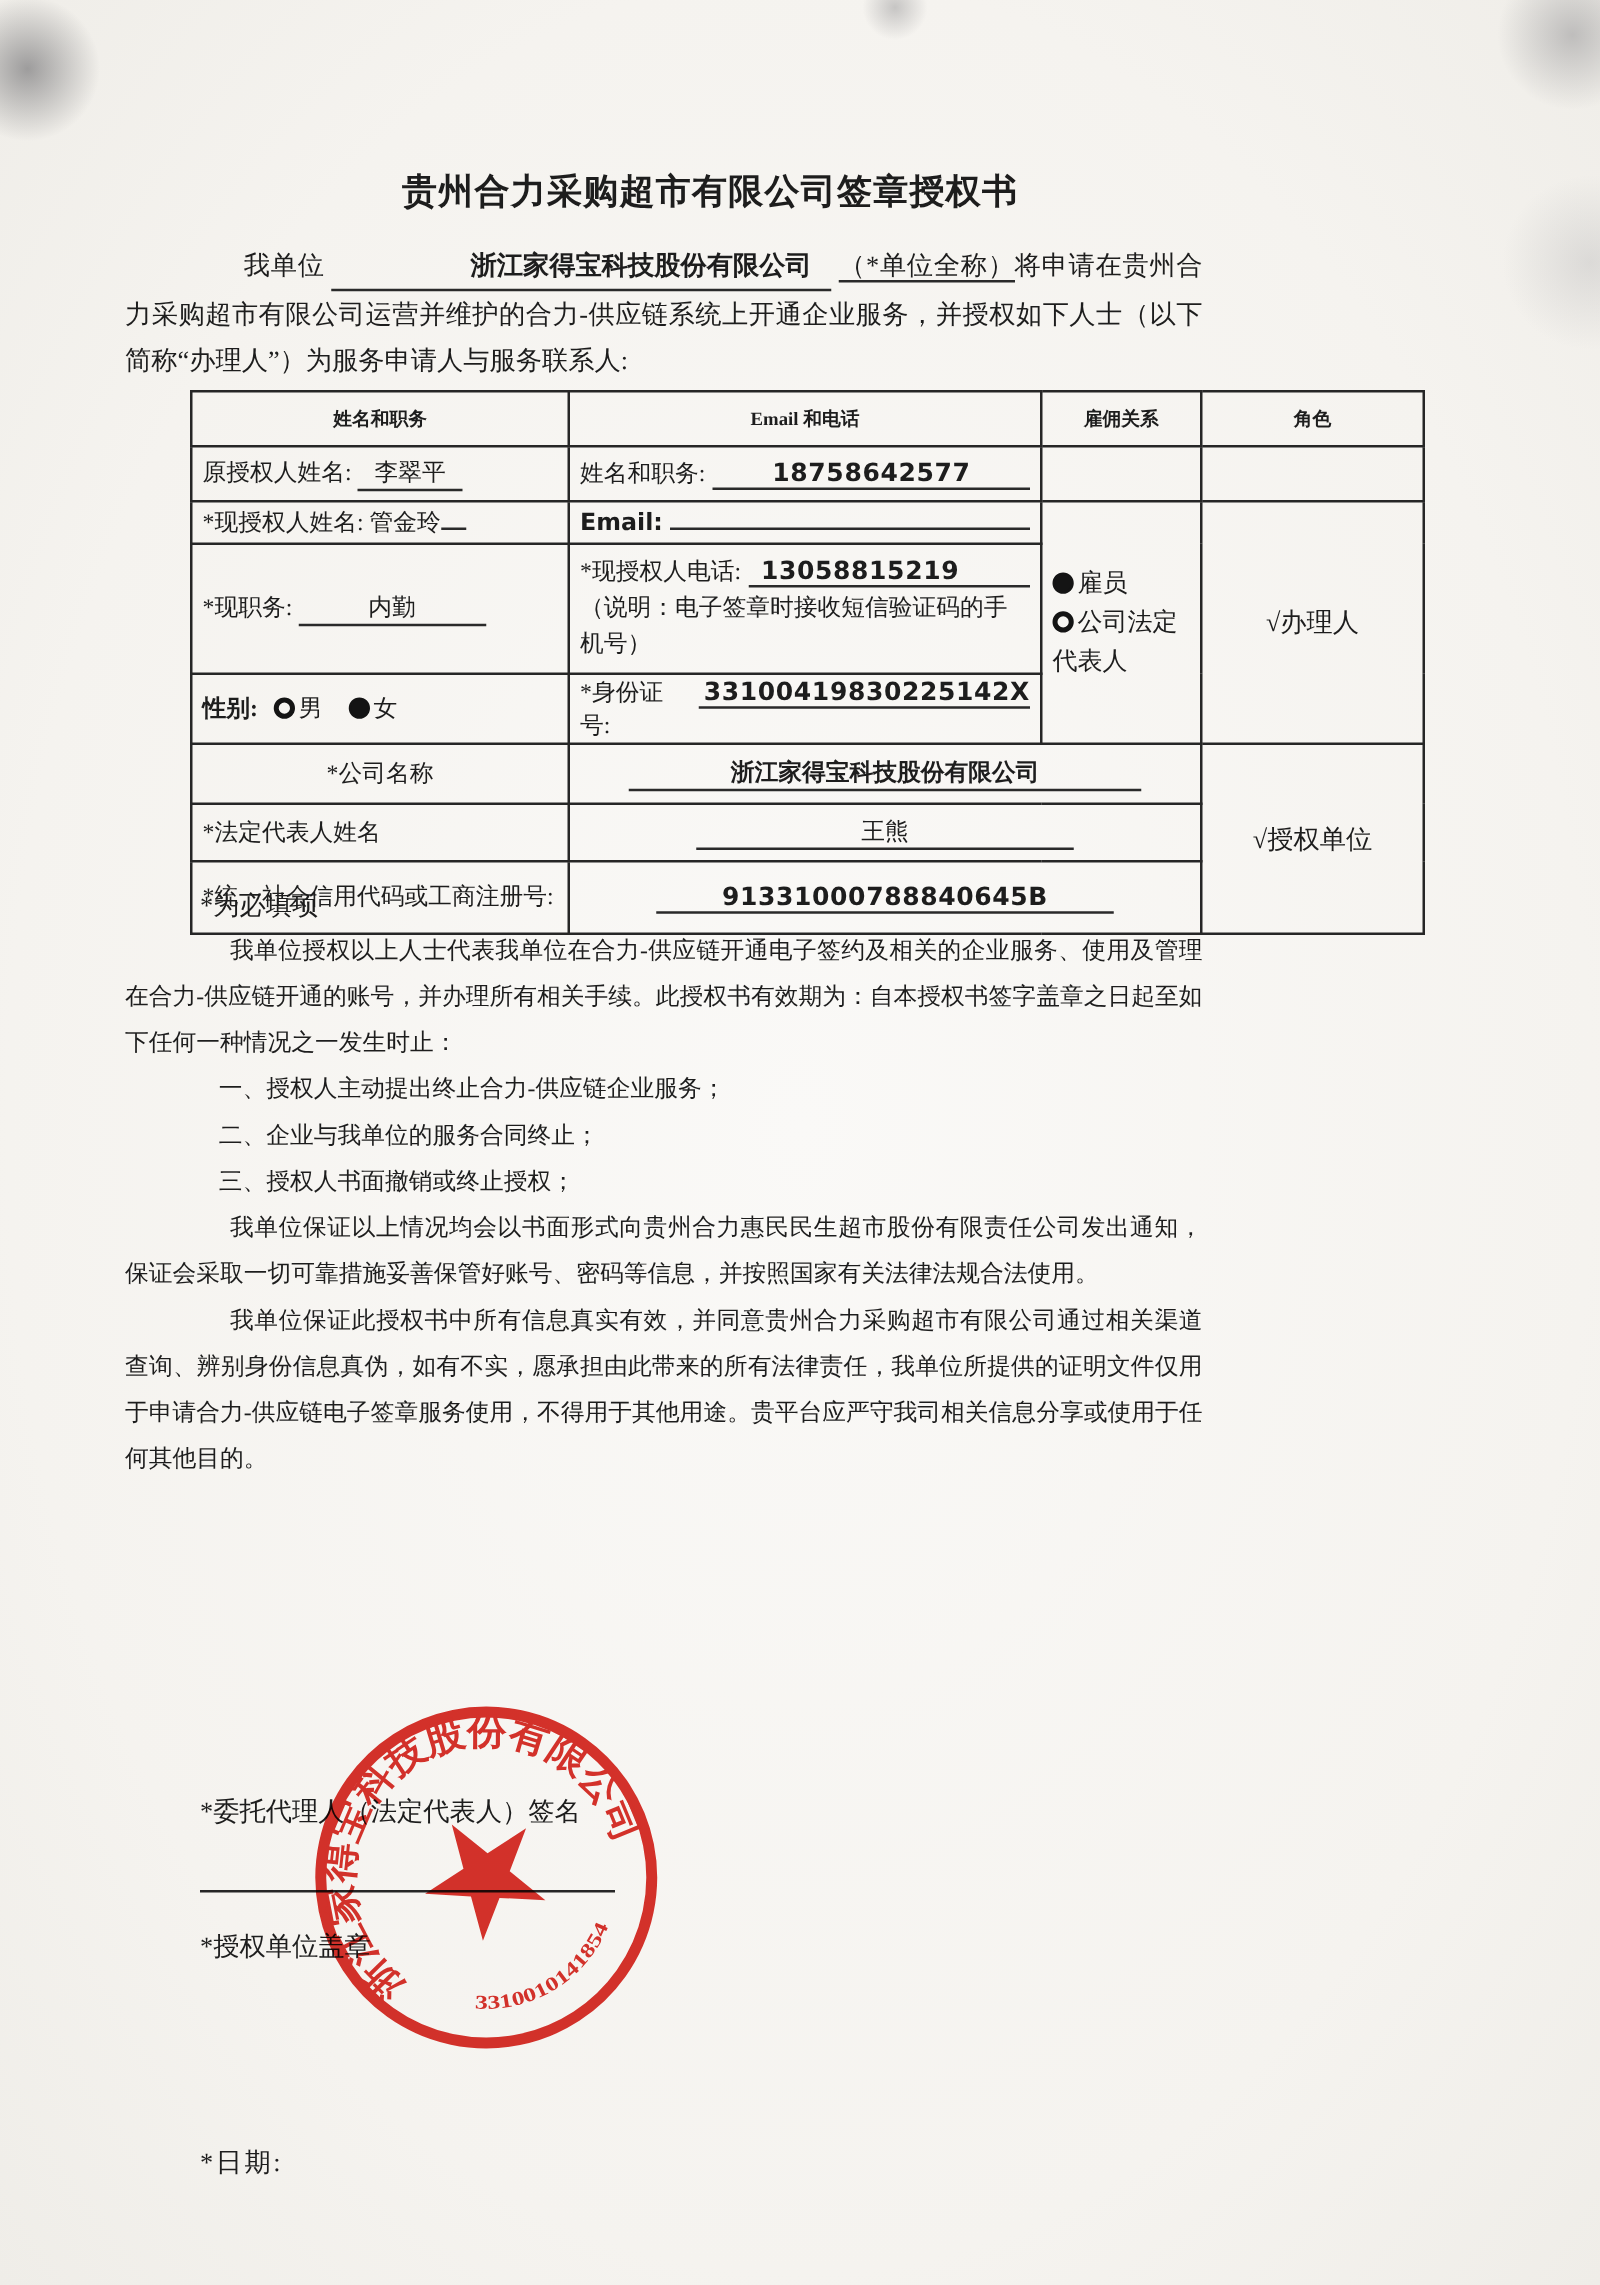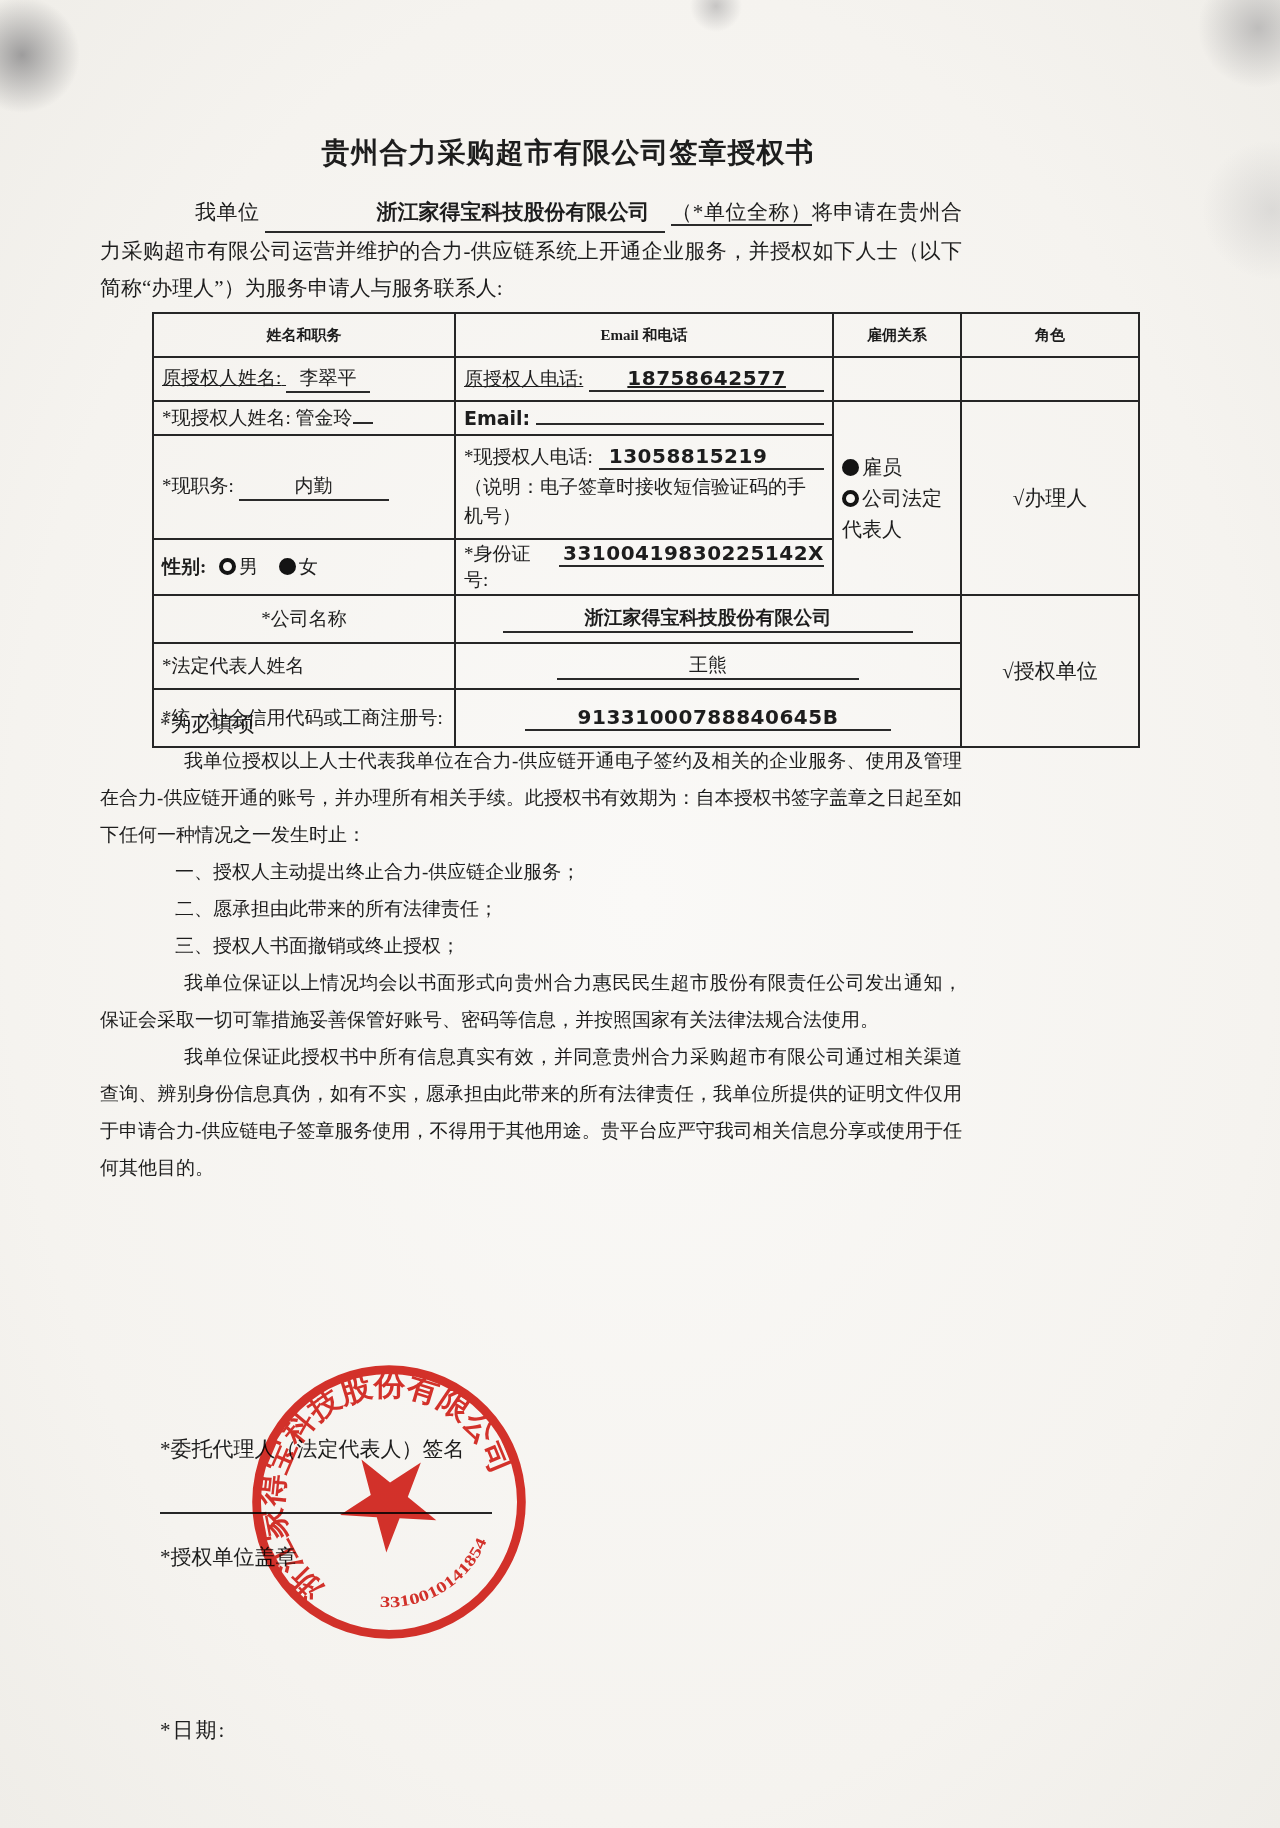--- a/index.html
+++ b/index.html
@@ -100,28 +100,28 @@
         <col class="c3">
         <col class="c4">
       </colgroup>
     <tbody>
         <tr style="height:40px;">
       <th>姓名和职务</th>
       <th>Email 和电话</th>
       <th>雇佣关系</th>
       <th>角色</th>
     </tr>
-    <tr style="height:44px;text-decoration:underline;">
+    <tr style="height:44px;">
       <td>
         <span>原授权人姓名:</span>
         <span class="u" style="min-width:84px;">李翠平</span>
       </td>
       <td>
         <div class="cellflex">
-          <span>原授权人电话:</span>
+          <span>姓名和职务:</span>
           <span class="u num fill">18758642577</span>
         </div>
       </td>
       <td></td>
       <td></td>
     </tr>
     <tr style="height:34px;">
       <td>
         <span>*现授权人姓名:</span>
         <span>管金玲</span><span class="u" style="min-width:20px;"></span>
@@ -198,21 +198,21 @@
       </td>
     </tr>
   </tbody>
     </table>
 
   <div class="required-note">*为必填项</div>
 
   <div class="terms">
     <p>我单位授权以上人士代表我单位在合力-供应链开通电子签约及相关的企业服务、使用及管理在合力-供应链开通的账号，并办理所有相关手续。此授权书有效期为：自本授权书签字盖章之日起至如下任何一种情况之一发生时止：</p>
     <div class="item">一、授权人主动提出终止合力-供应链企业服务；</div>
-    <div class="item">二、愿承担由此带来的所有法律责任；</div>
+    <div class="item">二、企业与我单位的服务合同终止；</div>
     <div class="item">三、授权人书面撤销或终止授权；</div>
     <p>我单位保证以上情况均会以书面形式向贵州合力惠民民生超市股份有限责任公司发出通知，保证会采取一切可靠措施妥善保管好账号、密码等信息，并按照国家有关法律法规合法使用。</p>
     <p>我单位保证此授权书中所有信息真实有效，并同意贵州合力采购超市有限公司通过相关渠道查询、辨别身份信息真伪，如有不实，愿承担由此带来的所有法律责任，我单位所提供的证明文件仅用于申请合力-供应链电子签章服务使用，不得用于其他用途。贵平台应严守我司相关信息分享或使用于任何其他目的。</p>
   </div>
 
   <div class="sign-label">*委托代理人（法定代表人）签名</div>
   <div class="sign-line"></div>
   <div class="seal-label">*授权单位盖章</div>
   <div class="date-label">*日期:</div>
 

